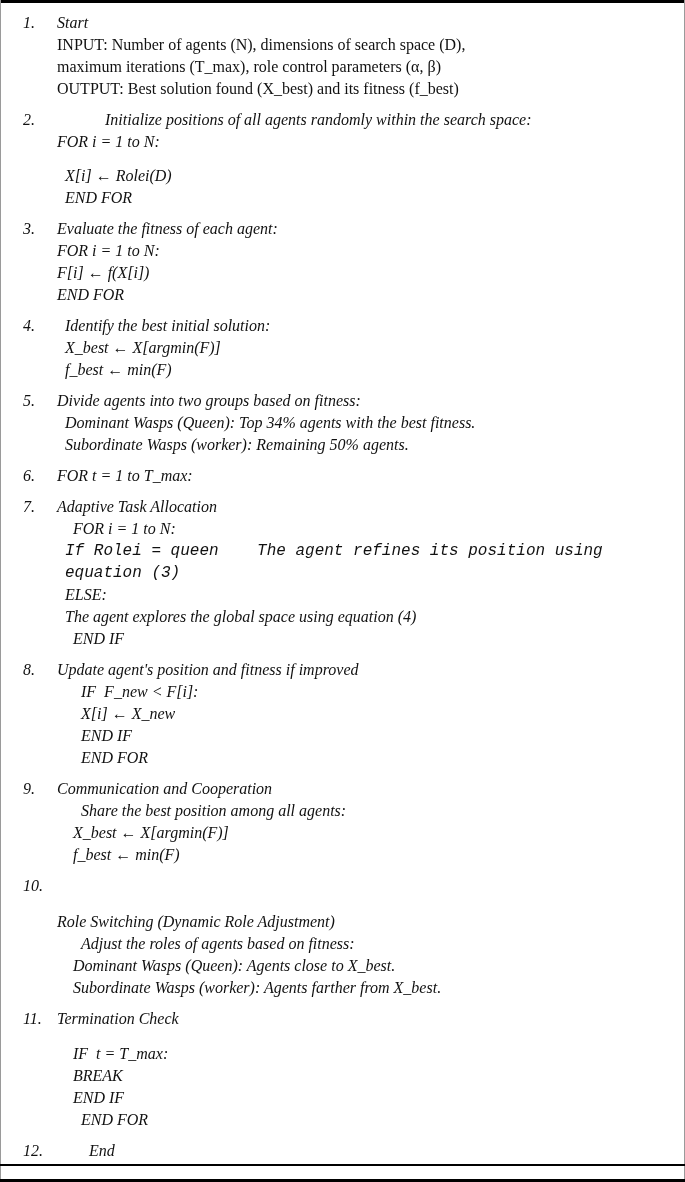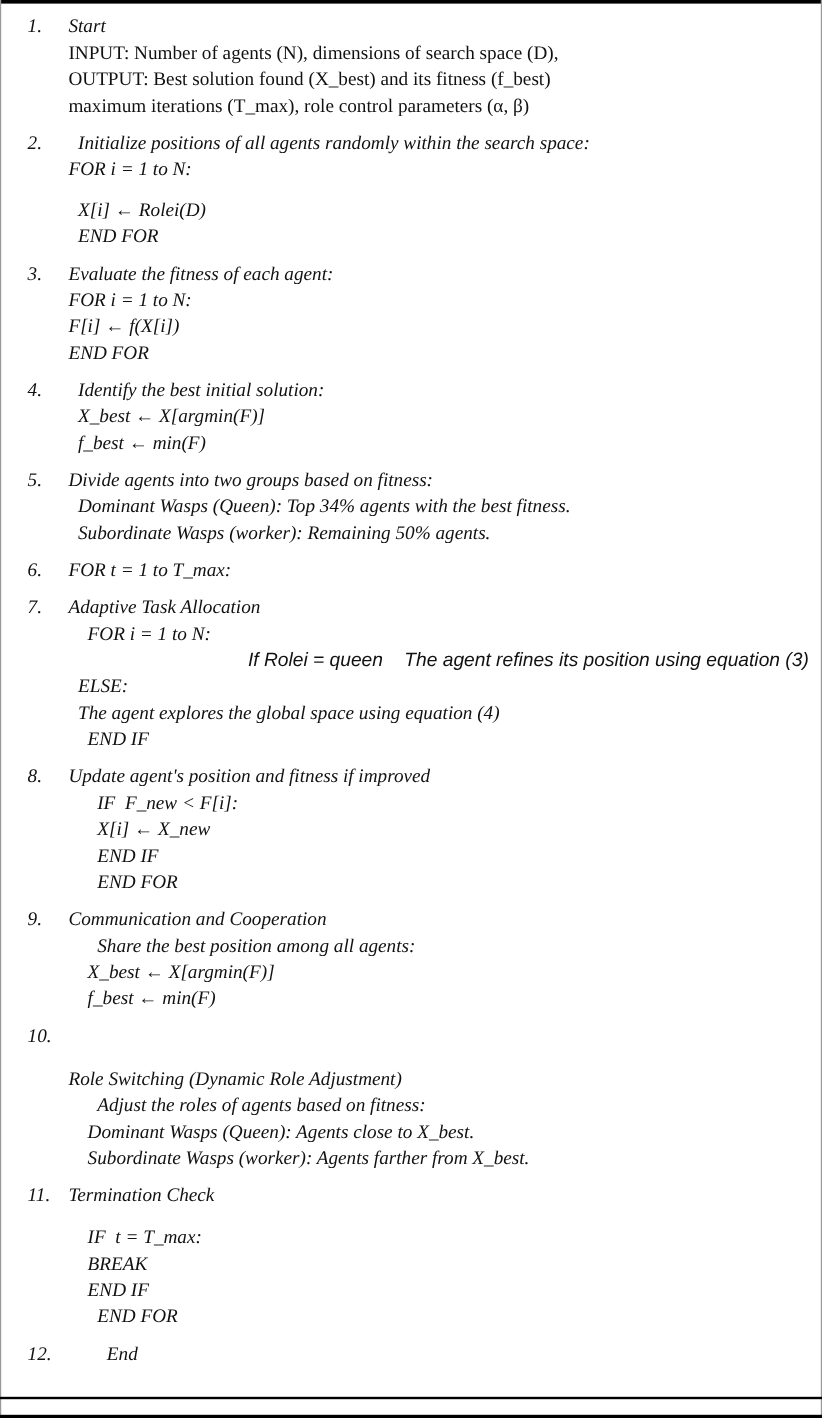--- a/index.html
+++ b/index.html
@@ -39,45 +39,45 @@
     line-height:22px;
   }
   .body{flex:1 1 auto;padding-right:10px;}
   .line{
     font-size:16px;
     line-height:22px;
     white-space:pre-wrap;
   }
   .italic{font-style:italic;}
   .roman{font-style:normal;}
-  .math{font-style:italic;font-family:Liberation Sans, sans-serif;text-align:right;}
+  .math{font-style:italic;font-family:Liberation Mono, monospace;}
   .gap{height:12px;}
 </style>
 </head>
 <body>
 
 <div class="algo-box">
   <div class="rule rule-top"></div>
   <div class="side side-left"></div>
   <div class="side side-right"></div>
 
   <div class="content" id="steps">
       <div class="step">
         <div class="num">1.</div>
         <div class="body">
           <div class="line italic" style="padding-left: 0px; font-family: Liberation Serif, serif;">Start</div>
           <div class="line roman" style="padding-left: 0px;">INPUT: Number of agents (N), dimensions of search space (D),</div>
+          <div class="line roman" style="padding-left: 0px;">maximum iterations (T_max), role control parameters (α, β)</div>
           <div class="line roman" style="padding-left: 0px;">OUTPUT: Best solution found (X_best) and its fitness (f_best)</div>
-          <div class="line roman" style="padding-left: 0px;">maximum iterations (T_max), role control parameters (α, β)</div>
         </div>
       </div>
       <div class="step">
         <div class="num">2.</div>
         <div class="body">
-          <div class="line italic" style="padding-left: 8px;">Initialize positions of all agents randomly within the search space:</div>
+          <div class="line italic" style="padding-left: 8px; margin-left: 40px;">Initialize positions of all agents randomly within the search space:</div>
           <div class="line italic" style="padding-left: 0px;">FOR i = 1 to N:</div>
           <div class="gap"></div>
           <div class="line italic" style="padding-left: 8px;">X[i] ← Rolei(D)</div>
           <div class="line italic" style="padding-left: 8px;">END FOR</div>
         </div>
       </div>
       <div class="step">
         <div class="num">3.</div>
         <div class="body">
           <div class="line italic" style="padding-left: 0px;">Evaluate the fitness of each agent:</div>

